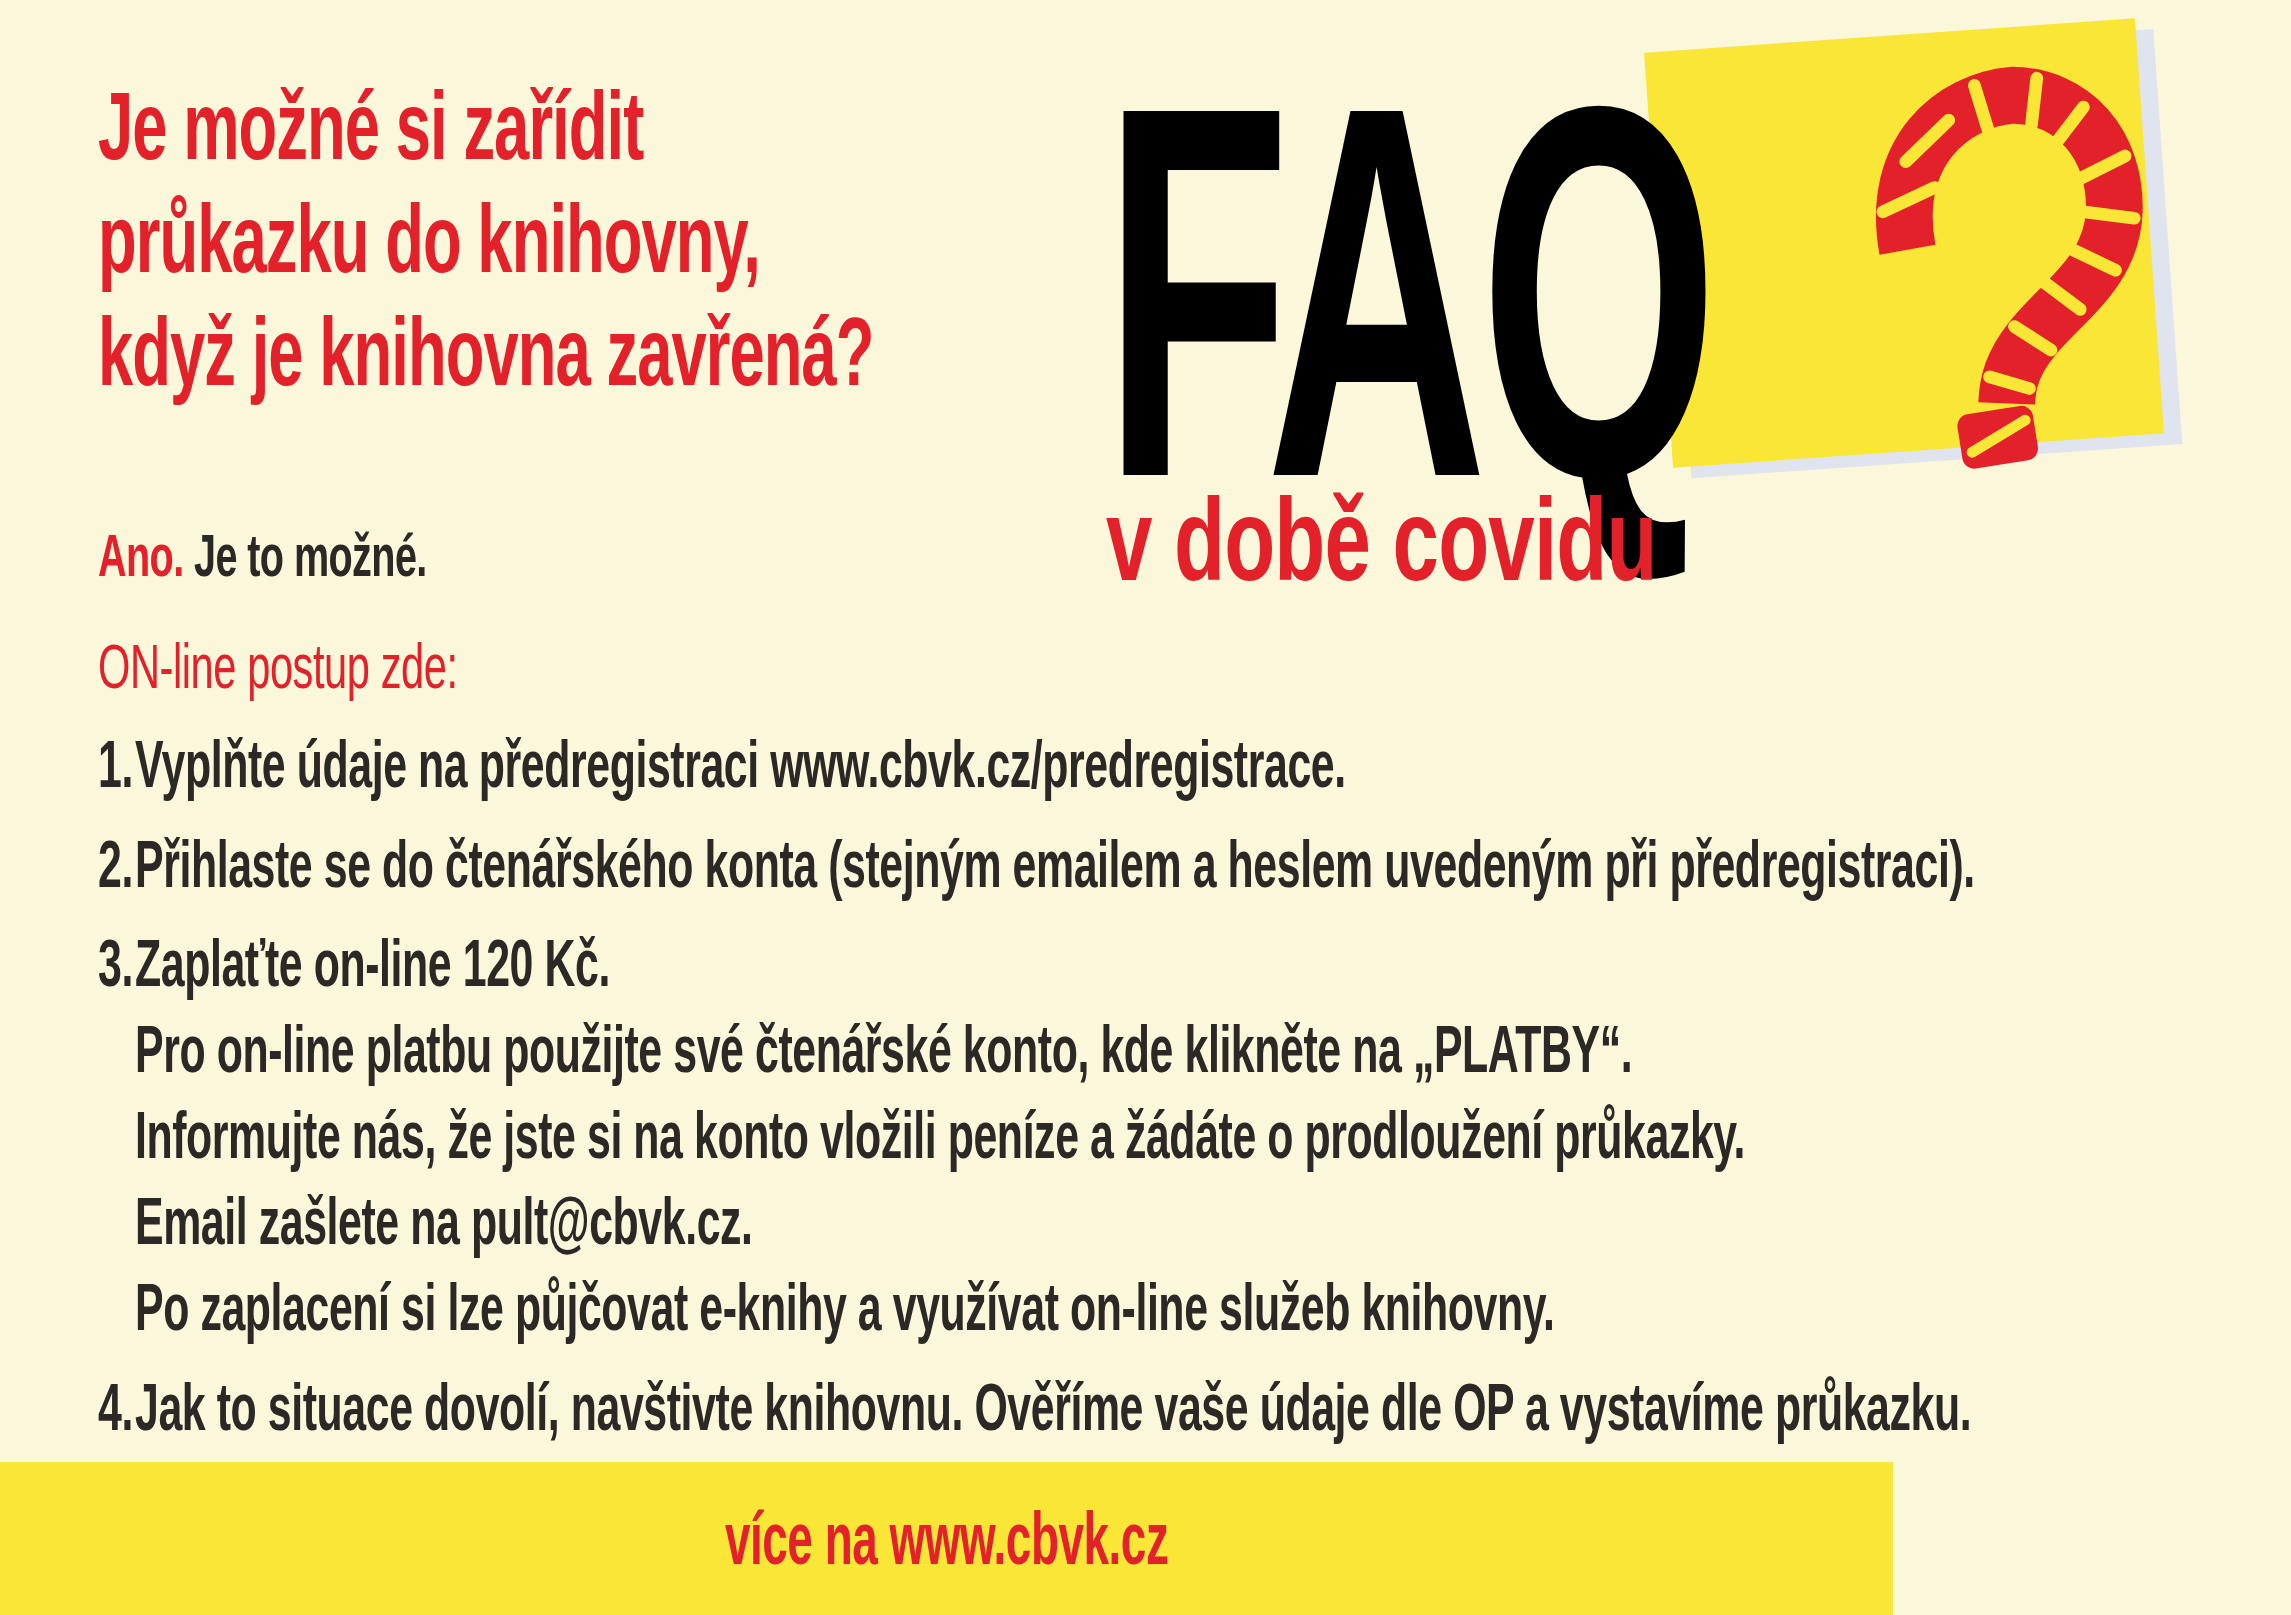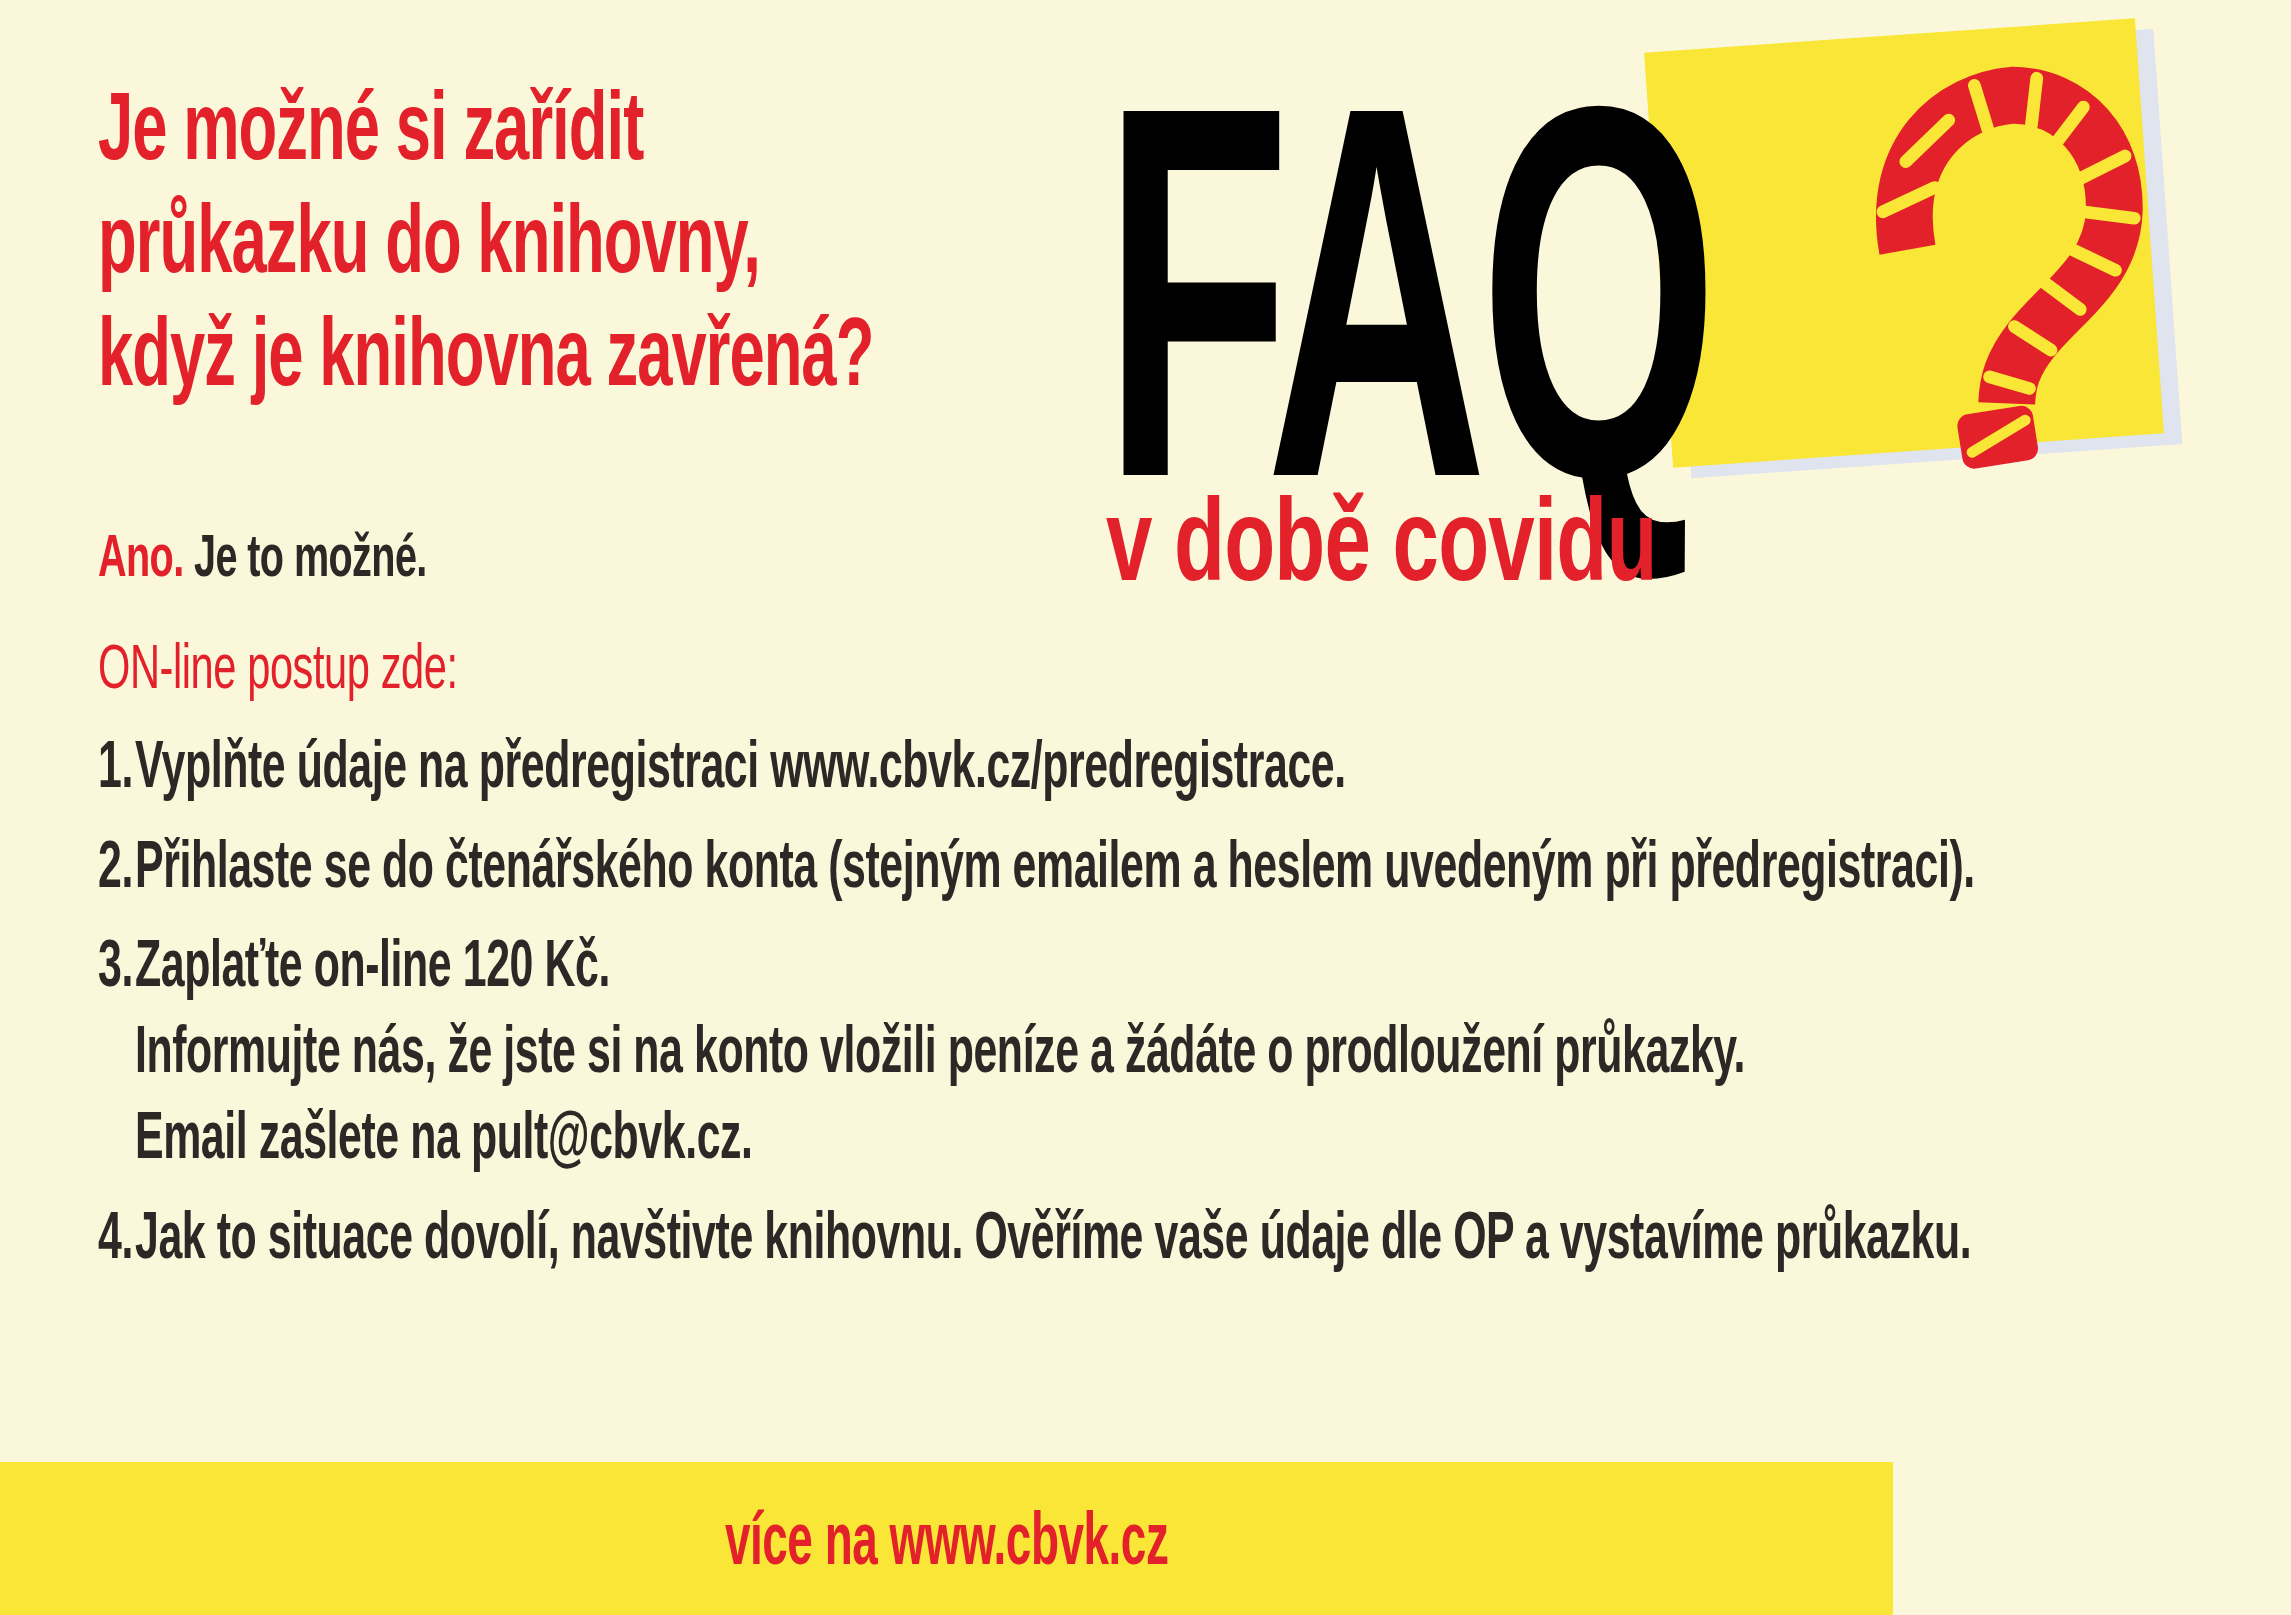--- a/index.html
+++ b/index.html
@@ -163,22 +163,24 @@
     <span class="step-num"><span class="cond">2.</span></span>
     <div class="step-lines">
       <span class="step-line"><span class="cond">Přihlaste se do čtenářského konta (stejným emailem a heslem uvedeným při předregistraci).</span></span>
     </div>
   </div>
 
   <div class="step">
     <span class="step-num"><span class="cond">3.</span></span>
     <div class="step-lines">
       <span class="step-line"><span class="cond">Zaplaťte on-line 120 Kč.</span></span>
+      <span class="step-line"><span class="cond">Pro on-line platbu použijte své čtenářské konto, kde klikněte na „PLATBY“.</span></span>
       <span class="step-line"><span class="cond">Informujte nás, že jste si na konto vložili peníze a žádáte o prodloužení průkazky.</span></span>
       <span class="step-line"><span class="cond">Email zašlete na pult@cbvk.cz.</span></span>
+      <span class="step-line"><span class="cond">Po zaplacení si lze půjčovat e-knihy a využívat on-line služeb knihovny.</span></span>
     </div>
   </div>
 
   <div class="step">
     <span class="step-num"><span class="cond">4.</span></span>
     <div class="step-lines">
       <span class="step-line"><span class="cond">Jak to situace dovolí, navštivte knihovnu. Ověříme vaše údaje dle OP a vystavíme průkazku.</span></span>
     </div>
   </div>
 

